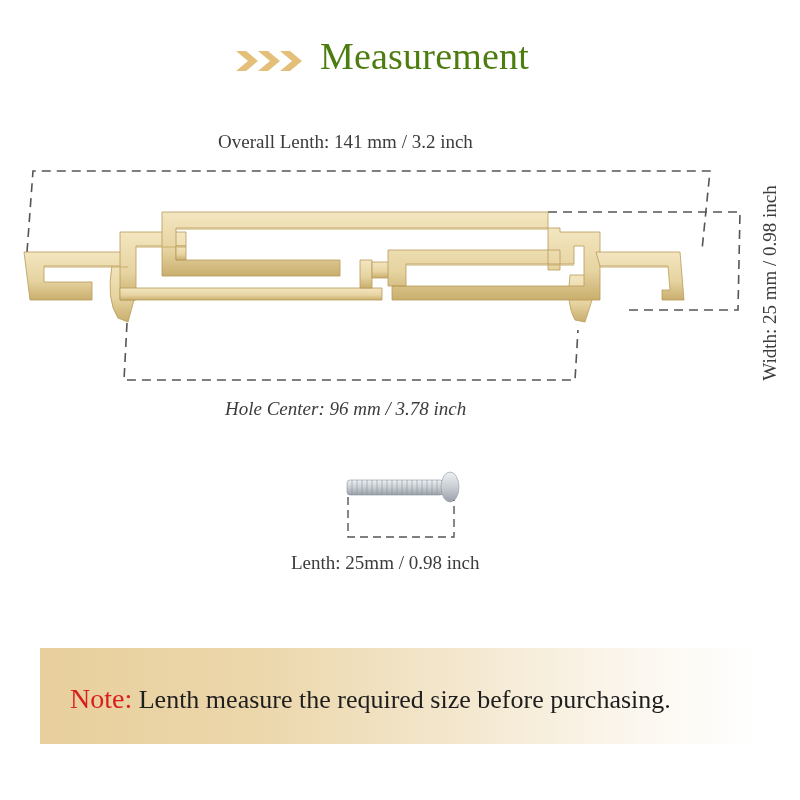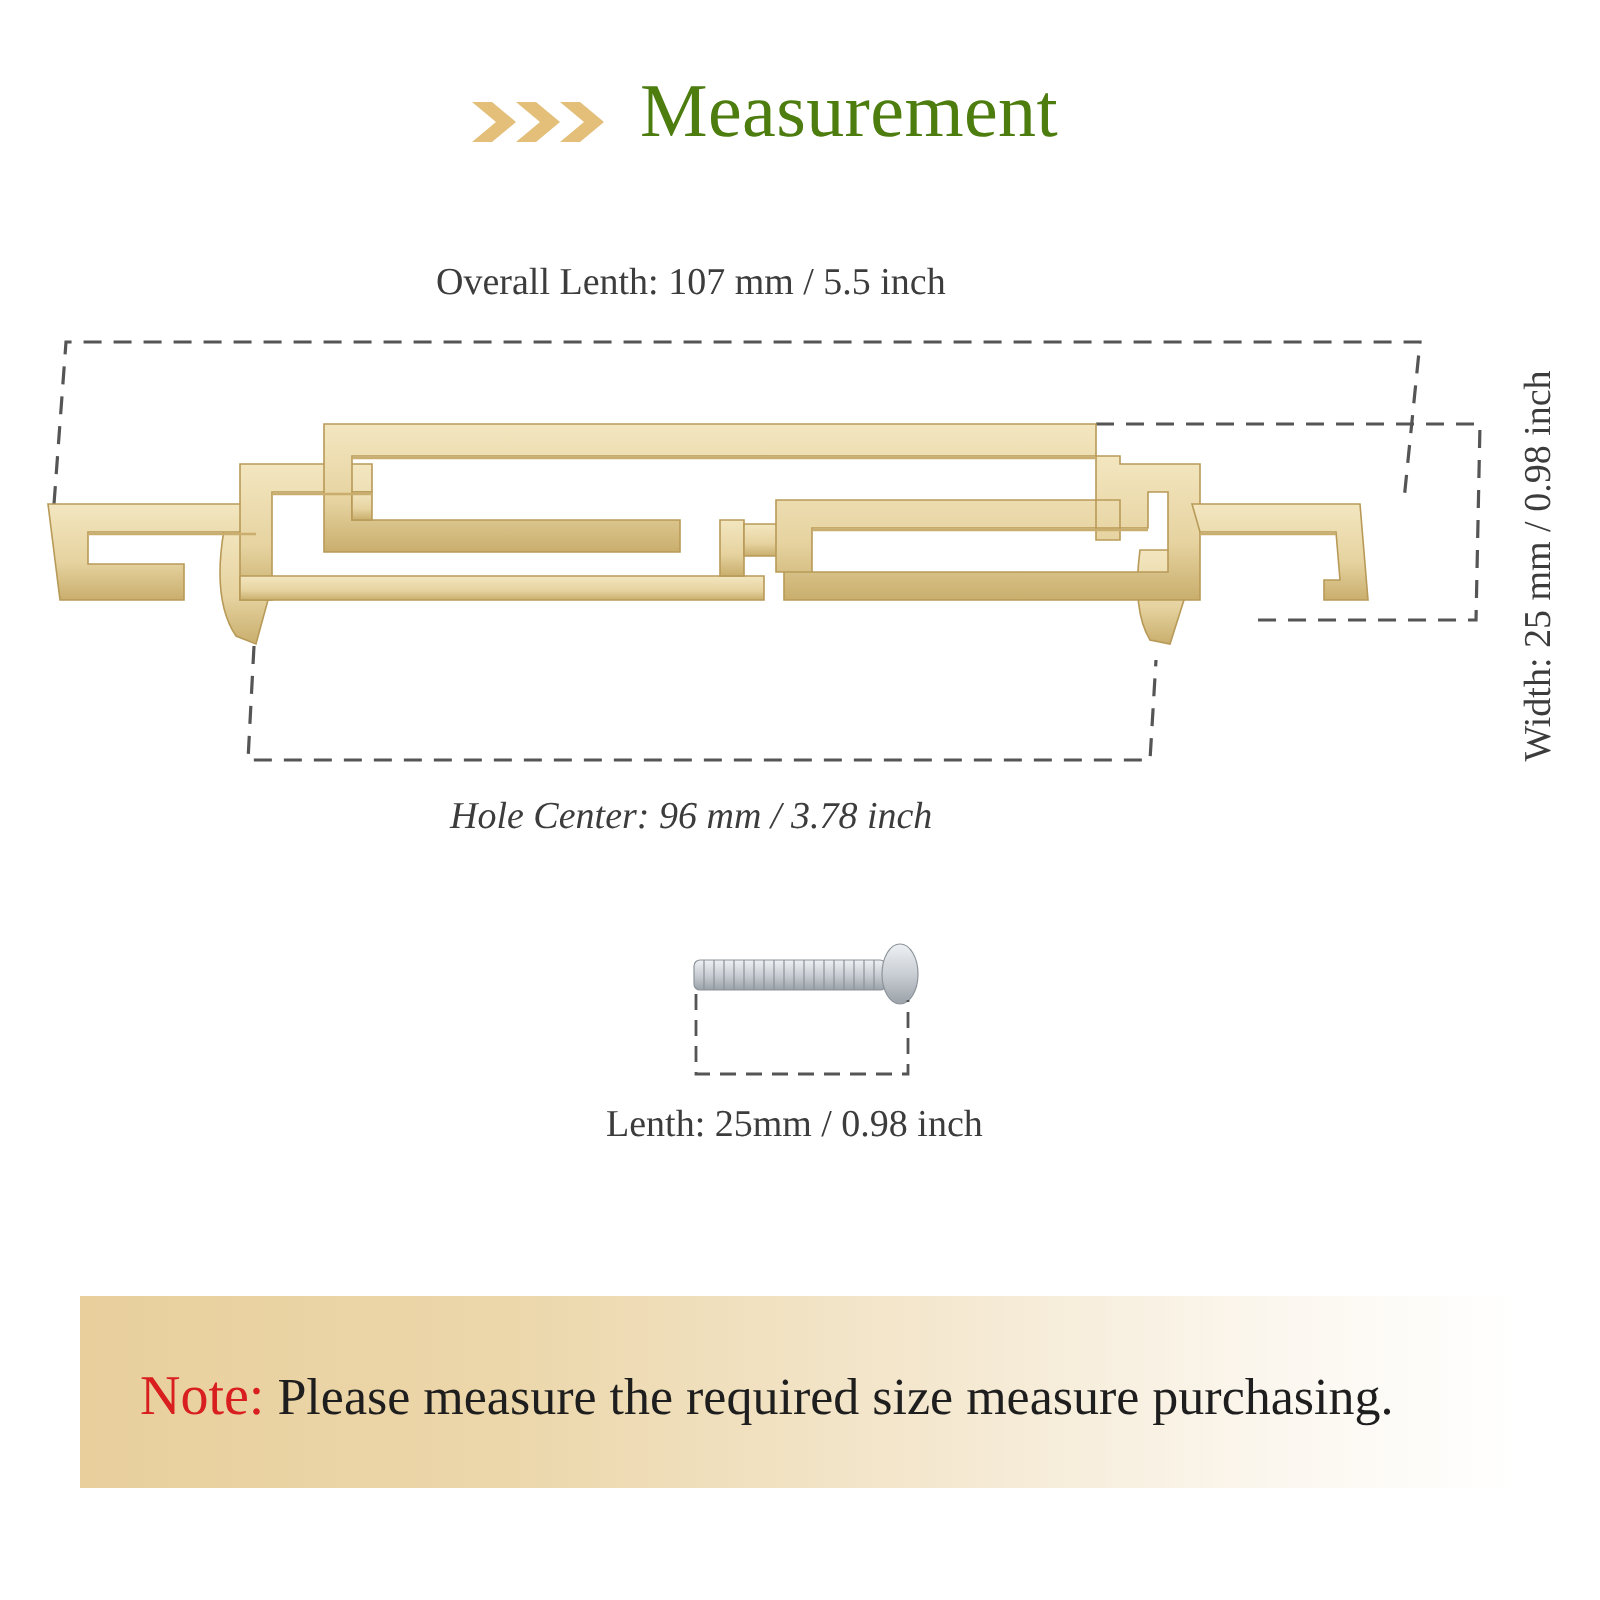--- a/index.html
+++ b/index.html
@@ -3,40 +3,40 @@
   <meta charset="utf-8">
   <style>
     html, body { margin: 0; padding: 0; background: #ffffff; }
     body { width: 800px; height: 800px; position: relative; overflow: hidden; font-family: "Liberation Serif", "DejaVu Serif", serif; color: #3a3a3a; }
     .abs { position: absolute; }
     .chevrons { left: 236px; top: 48px; width: 70px; height: 26px; }
     .title { left: 320px; top: 34px; font-size: 38px; color: #4d7c0f; letter-spacing: 0.2px; white-space: nowrap; }
     .label { font-size: 19px; color: #3c3c3c; white-space: nowrap; }
     .lbl-overall { left: 218px; top: 131px; }
     .lbl-hole { left: 225px; top: 398px; font-style: italic; }
-    .lbl-screw { left: 291px; top: 552px; margin-left: 12px; }
+    .lbl-screw { left: 291px; top: 552px; }
     .lbl-width { left: 660px; top: 272px; width: 220px; transform: rotate(-90deg); transform-origin: center center; text-align: center; }
     .diagram { left: 0; top: 150px; width: 800px; height: 250px; }
     .screw { left: 340px; top: 470px; width: 130px; height: 80px; }
     .banner { left: 40px; top: 648px; width: 720px; height: 96px;
       background: linear-gradient(90deg, #e8cf9c 0%, #ecd7ab 30%, #f4e8d0 60%, #fcf8f1 85%, #ffffff 100%); }
     .note-text { left: 70px; top: 683px; font-size: 26px; white-space: nowrap; color: #1e1e1e; }
     .note-label { color: #d81e1e; font-size: 28px; }
   </style>
 </head>
 <body>
 
 <svg class="abs chevrons" viewBox="0 0 70 26">
   <polygon points="0,3 10,3 22,13 10,23 0,23 12,13" fill="#e3bf7a"></polygon>
   <polygon points="22,3 32,3 44,13 32,23 22,23 34,13" fill="#e3bf7a"></polygon>
   <polygon points="44,3 54,3 66,13 54,23 44,23 56,13" fill="#e3bf7a"></polygon>
 </svg>
 <div class="abs title">Measurement</div>
 
-<div class="abs label lbl-overall">Overall Lenth: 107 mm / 5.5 inch</div>
+<div class="abs label lbl-overall">Overall Lenth: 141 mm / 3.2 inch</div>
 
 <svg class="abs diagram" viewBox="0 150 800 250">
   <defs>
     <linearGradient id="gold" x1="0" y1="0" x2="0" y2="1">
       <stop offset="0" stop-color="#f3e6c0"></stop>
       <stop offset="0.6" stop-color="#e6d3a0"></stop>
       <stop offset="1" stop-color="#c9ae6d"></stop>
     </linearGradient>
   </defs>
 
@@ -119,14 +119,14 @@
         <line x1="437" y1="480" x2="437" y2="495"></line>
     </g>
     <ellipse cx="450" cy="487" rx="9" ry="15" fill="url(#steel)" stroke="#8c939a" stroke-width="0.6"></ellipse>
   </g>
   <polyline points="348,497 348,537 454,537 454,500" fill="none" stroke="#555" stroke-width="1.4" stroke-dasharray="8,5"></polyline>
 </svg>
 <div class="abs label lbl-screw">Lenth: 25mm / 0.98 inch</div>
 
 <div class="abs banner"></div>
 <div class="abs note-text">
-  <span class="note-label">Note:</span><span> Please measure the required size measure purchasing.</span>
+  <span class="note-label">Note:</span><span> Lenth measure the required size before purchasing.</span>
 </div>
 
 </body></html>

